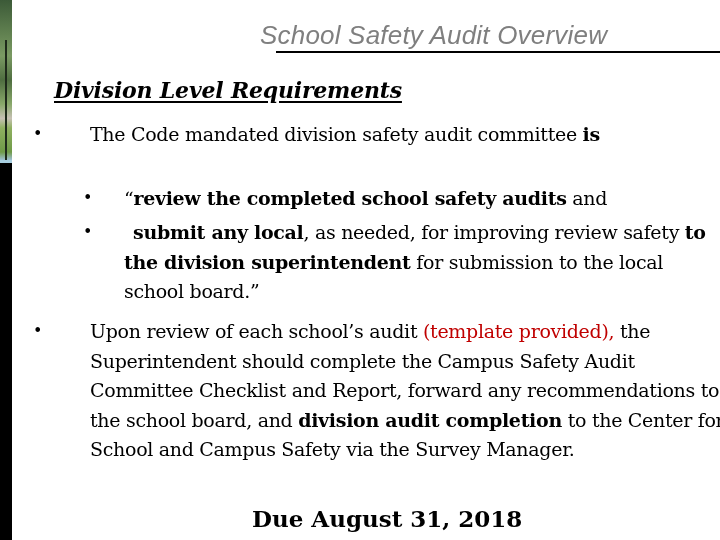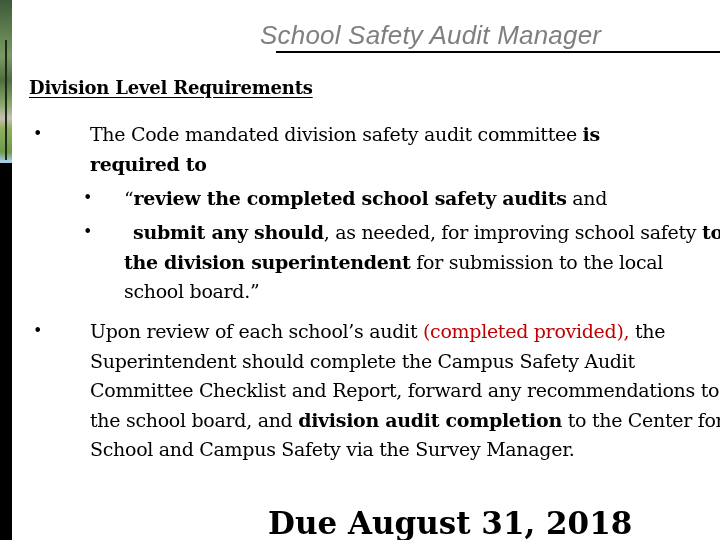--- a/index.html
+++ b/index.html
@@ -8,59 +8,58 @@
   .left-strip { position: absolute; left: 0; top: 0; width: 12px; height: 540px; background: #000; }
   .left-photo { position: absolute; left: 0; top: 0; width: 12px; height: 160px;
     background: linear-gradient(180deg, #3c5a38 0%, #5f7f4f 20%, #7a9a63 35%, #4f6e40 50%, #88a86a 65%, #c7c1b4 74%, #8fb060 80%, #6f9a48 95%, #9fc0d4 100%); }
   .left-photo .trunk { position: absolute; left: 5px; top: 40px; width: 2px; height: 120px; background: #1e2a1a; }
   .left-photo .edge { position: absolute; left: 0; bottom: -3px; width: 12px; height: 3px; background: #a8cfe0; }
 
   .title { position: absolute; left: 260px; top: 20px; font-family: "Liberation Sans", "DejaVu Sans", sans-serif;
            font-style: italic; font-size: 26px; color: #7f7f7f; white-space: nowrap; letter-spacing: 0.2px; }
   .title-rule { position: absolute; left: 276px; top: 51px; width: 444px; height: 2px; background: #000; }
 
-  .heading { position: absolute; left: 29px; top: 77px; font-size: 18px; font-weight: bold;
-             text-decoration: underline; text-underline-offset: 3px; white-space: nowrap; letter-spacing: -0.2px; }
+  .heading { position: absolute; left: 54px; top: 77px; font-size: 22px; font-weight: bold;
+             text-decoration: underline; text-underline-offset: 3px; white-space: nowrap; letter-spacing: -0.2px; font-style: italic; }
 
   .para { position: absolute; font-size: 19px; line-height: 29.5px; letter-spacing: -0.3px; margin-left: 20px; }
   .bullet { position: absolute; font-size: 16px; }
   .b { font-weight: bold; }
   .red { color: #c00000; }
 
-  .due { position: absolute; left: 252px; top: 505px; font-size: 31px; font-weight: bold; white-space: nowrap; margin-left: 16px; }
+  .due { position: absolute; left: 252px; top: 505px; font-size: 23px; font-weight: bold; white-space: nowrap; }
 </style>
 </head>
 <body>
 
 <div class="left-strip">
   <div class="left-photo">
     <div class="trunk"></div>
     <div class="edge"></div>
   </div>
 </div>
 
-<div class="title">School Safety Audit Manager</div>
+<div class="title">School Safety Audit Overview</div>
 <div class="title-rule"></div>
 
 <div class="heading">Division Level Requirements</div>
 
 <span class="bullet" style="left:33px; top:124px;">•</span>
 <div class="para" style="left:70px; top:120px; width:640px;">
   <span>The Code mandated division safety audit committee </span><span class="b">is</span><br>
-  <span class="b">required to</span>
 </div>
 
 <span class="bullet" style="left:83px; top:188px;">•</span>
 <div class="para" style="left:104px; top:184px; width:610px; white-space:nowrap;">
   <span>“</span><span class="b">review the completed school safety audits</span><span> and</span>
 </div>
 
 <span class="bullet" style="left:83px; top:222px;">•</span>
 <div class="para" style="left:104px; top:218px; width:600px; text-indent:9px;">
-  <span class="b">submit any should</span><span>, as needed, for improving school safety </span><span class="b">to the division superintendent</span><span> for submission to the local school board.”</span>
+  <span class="b">submit any local</span><span>, as needed, for improving review safety </span><span class="b">to the division superintendent</span><span> for submission to the local school board.”</span>
 </div>
 
 <span class="bullet" style="left:33px; top:321px;">•</span>
 <div class="para" style="left:70px; top:317px; width:640px;">
-  <span>Upon review of each school’s audit </span><span class="red">(completed provided),</span><span> the Superintendent should complete the Campus Safety Audit Committee Checklist and Report, forward any recommendations to the school board, and </span><span class="b">division audit completion</span><span> to the Center for School and Campus Safety via the Survey Manager.</span>
+  <span>Upon review of each school’s audit </span><span class="red">(template provided),</span><span> the Superintendent should complete the Campus Safety Audit Committee Checklist and Report, forward any recommendations to the school board, and </span><span class="b">division audit completion</span><span> to the Center for School and Campus Safety via the Survey Manager.</span>
 </div>
 
 <div class="due">Due August 31, 2018</div>
 
 </body></html>

